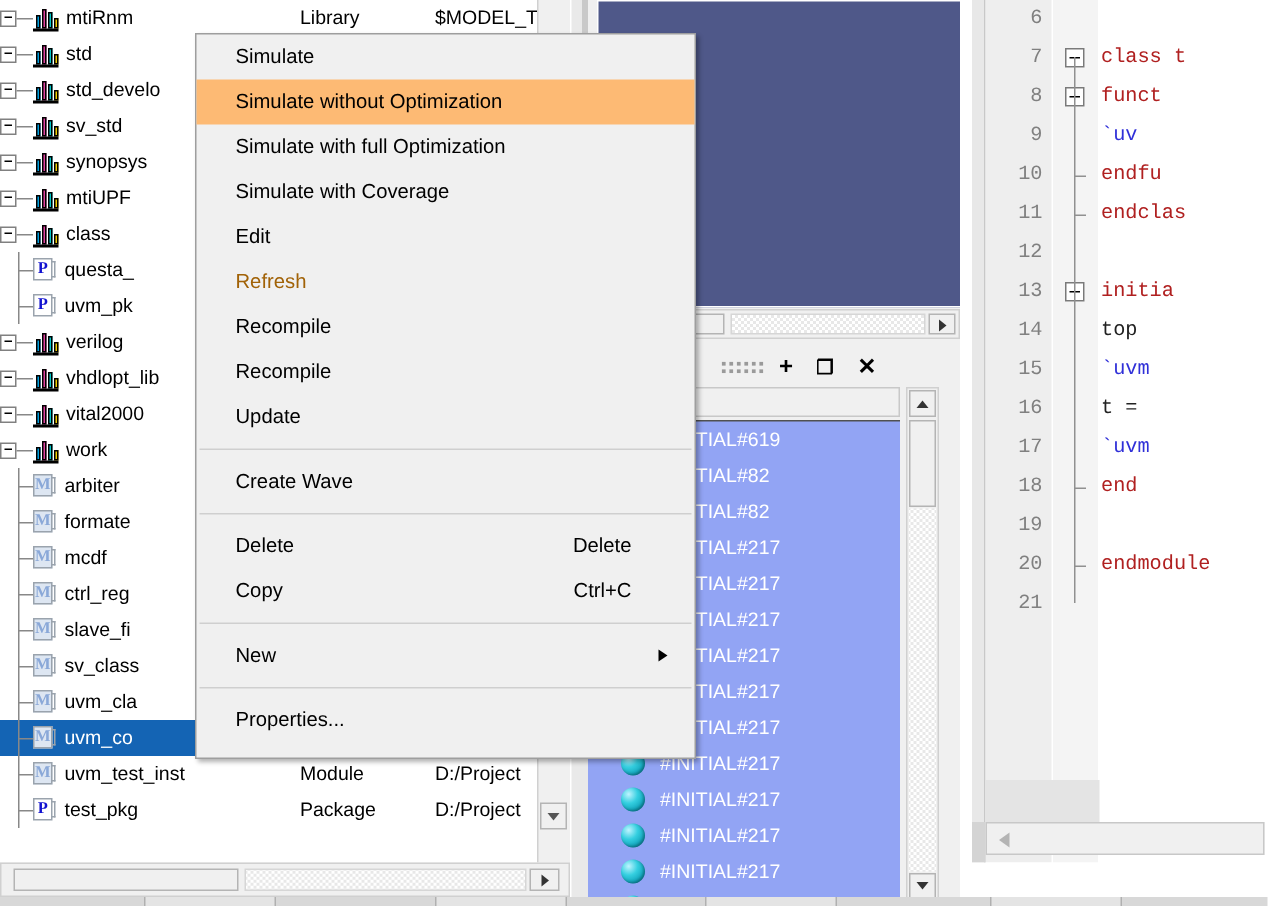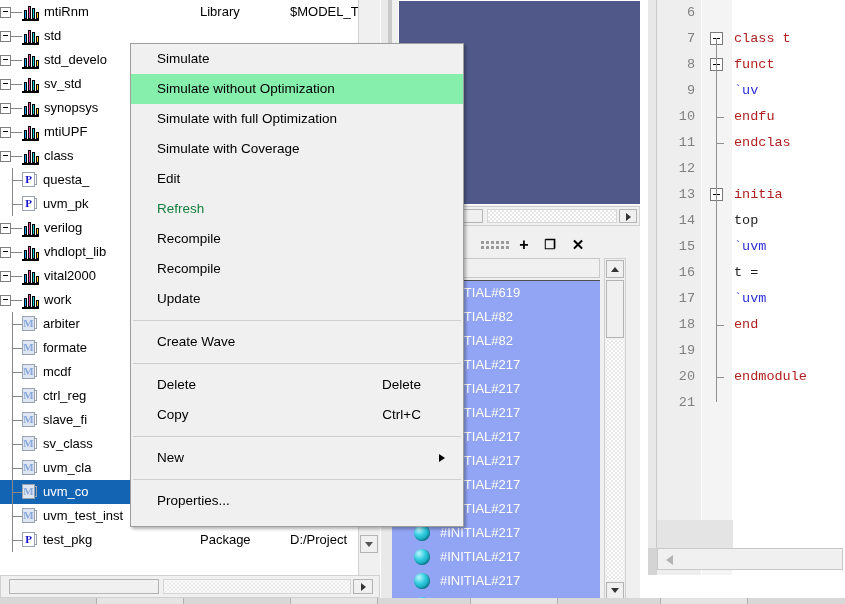--- a/index.html
+++ b/index.html
@@ -60,33 +60,33 @@
     position:absolute;right:0px;top:2px;width:3px;height:11px;
     border-right:1px solid #9aa3ad;border-top:1px solid #9aa3ad;border-bottom:1px solid #9aa3ad;
     box-sizing:border-box;
   }
   .tree-label{padding-right:14px;}
   .col-type{position:absolute;left:200px;}
   .col-path{position:absolute;left:290px;}
 
   
   #context-menu{
-    left:130px;top:43px;width:332px;height:482px;
+    left:130px;top:22px;width:332px;height:482px;
     background:#f0f0f0;
     border:1px solid #9e9e9e;
     box-shadow:2px 2px 3px rgba(0,0,0,.30);
     z-index:40;
     font-size:13.5px;
   }
   .mi{
     position:relative;height:30px;line-height:30px;
     padding-left:26px;color:#000;white-space:nowrap;
   }
-  .mi.highlight{background:#86efac;}
-  .mi.disabled{color:#15803d;}
+  .mi.highlight{background:#fdba74;}
+  .mi.disabled{color:#a16207;}
   .mi .short{position:absolute;right:42px;top:0;}
   .mi .arrow{
     position:absolute;right:18px;top:11px;width:0;height:0;
     border-left:6px solid #000;border-top:4px solid transparent;border-bottom:4px solid transparent;
   }
   .msep{height:1px;background:#cfcfcf;margin:6px 2px;}
 
   
   #wave-panel{
     left:398px;top:0;width:244px;height:205px;

